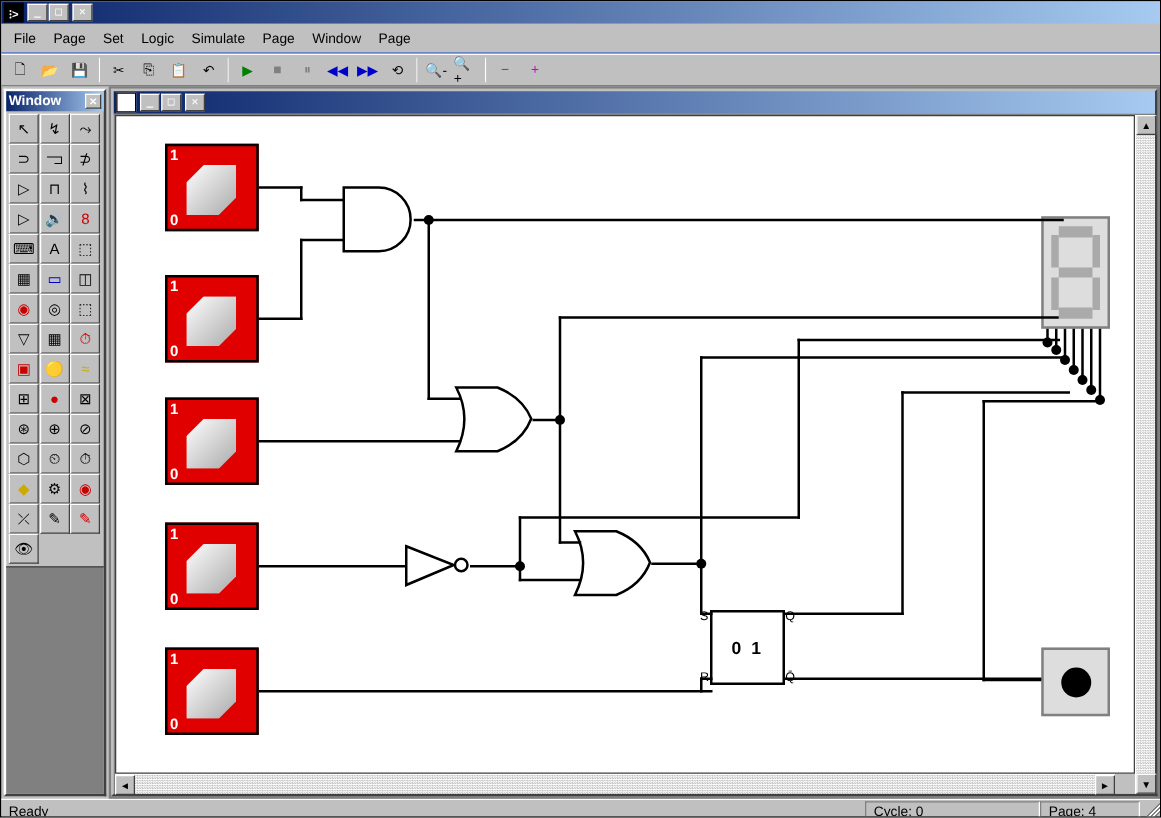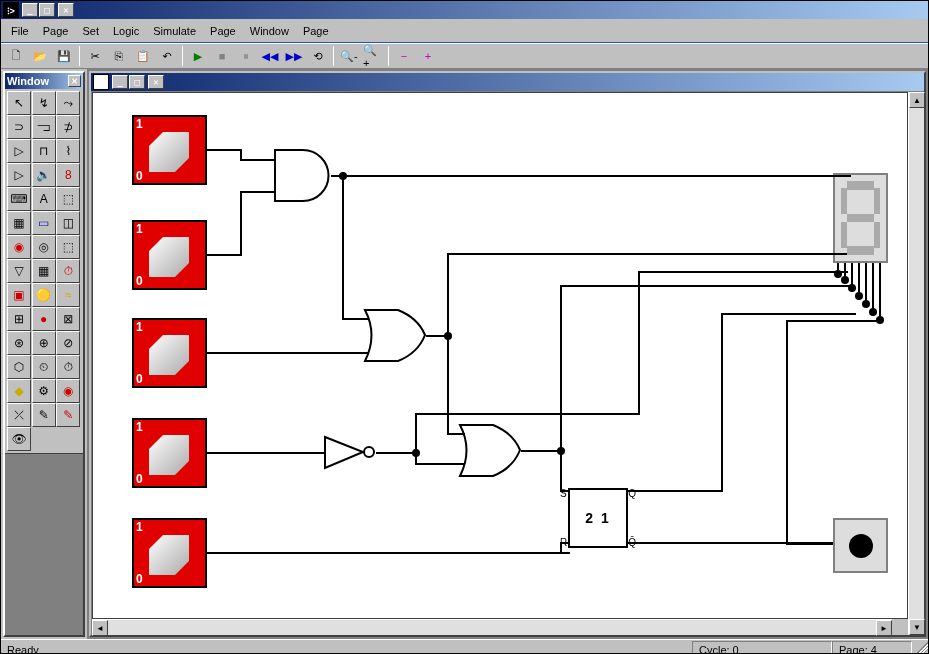--- a/index.html
+++ b/index.html
@@ -288,21 +288,21 @@
                 </svg>
             </div>
 
             <div class="or-gate" style="left:365px; top:330px;">
               <svg viewBox="0 0 65 55">
                   <path d="M 2 2 Q 20 2 35 2 Q 55 10 62 27 Q 55 45 35 53 Q 20 53 2 53 Q 15 27 2 2 Z" fill="white" stroke="black" stroke-width="2"></path>
                 </svg>
             </div>
 
             <div class="flipflop" style="left:475px; top:395px;">
-              <span class="ff-text">2 1</span>
+              <span class="ff-text">0 1</span>
               <span class="pin-lbl" style="left:-10px; top:-2px;">S</span>
               <span class="pin-lbl" style="left:-10px; bottom:-2px;">R</span>
               <span class="pin-lbl" style="right:-10px; top:-2px;">Q</span>
               <span class="pin-lbl" style="right:-10px; bottom:-2px;">Q̄</span>
             </div>
 
             <div class="sevenseg" style="left:740px; top:80px;">
               <div class="sevenseg-inner">
                 <div class="seg a"></div>
                 <div class="seg b"></div>

